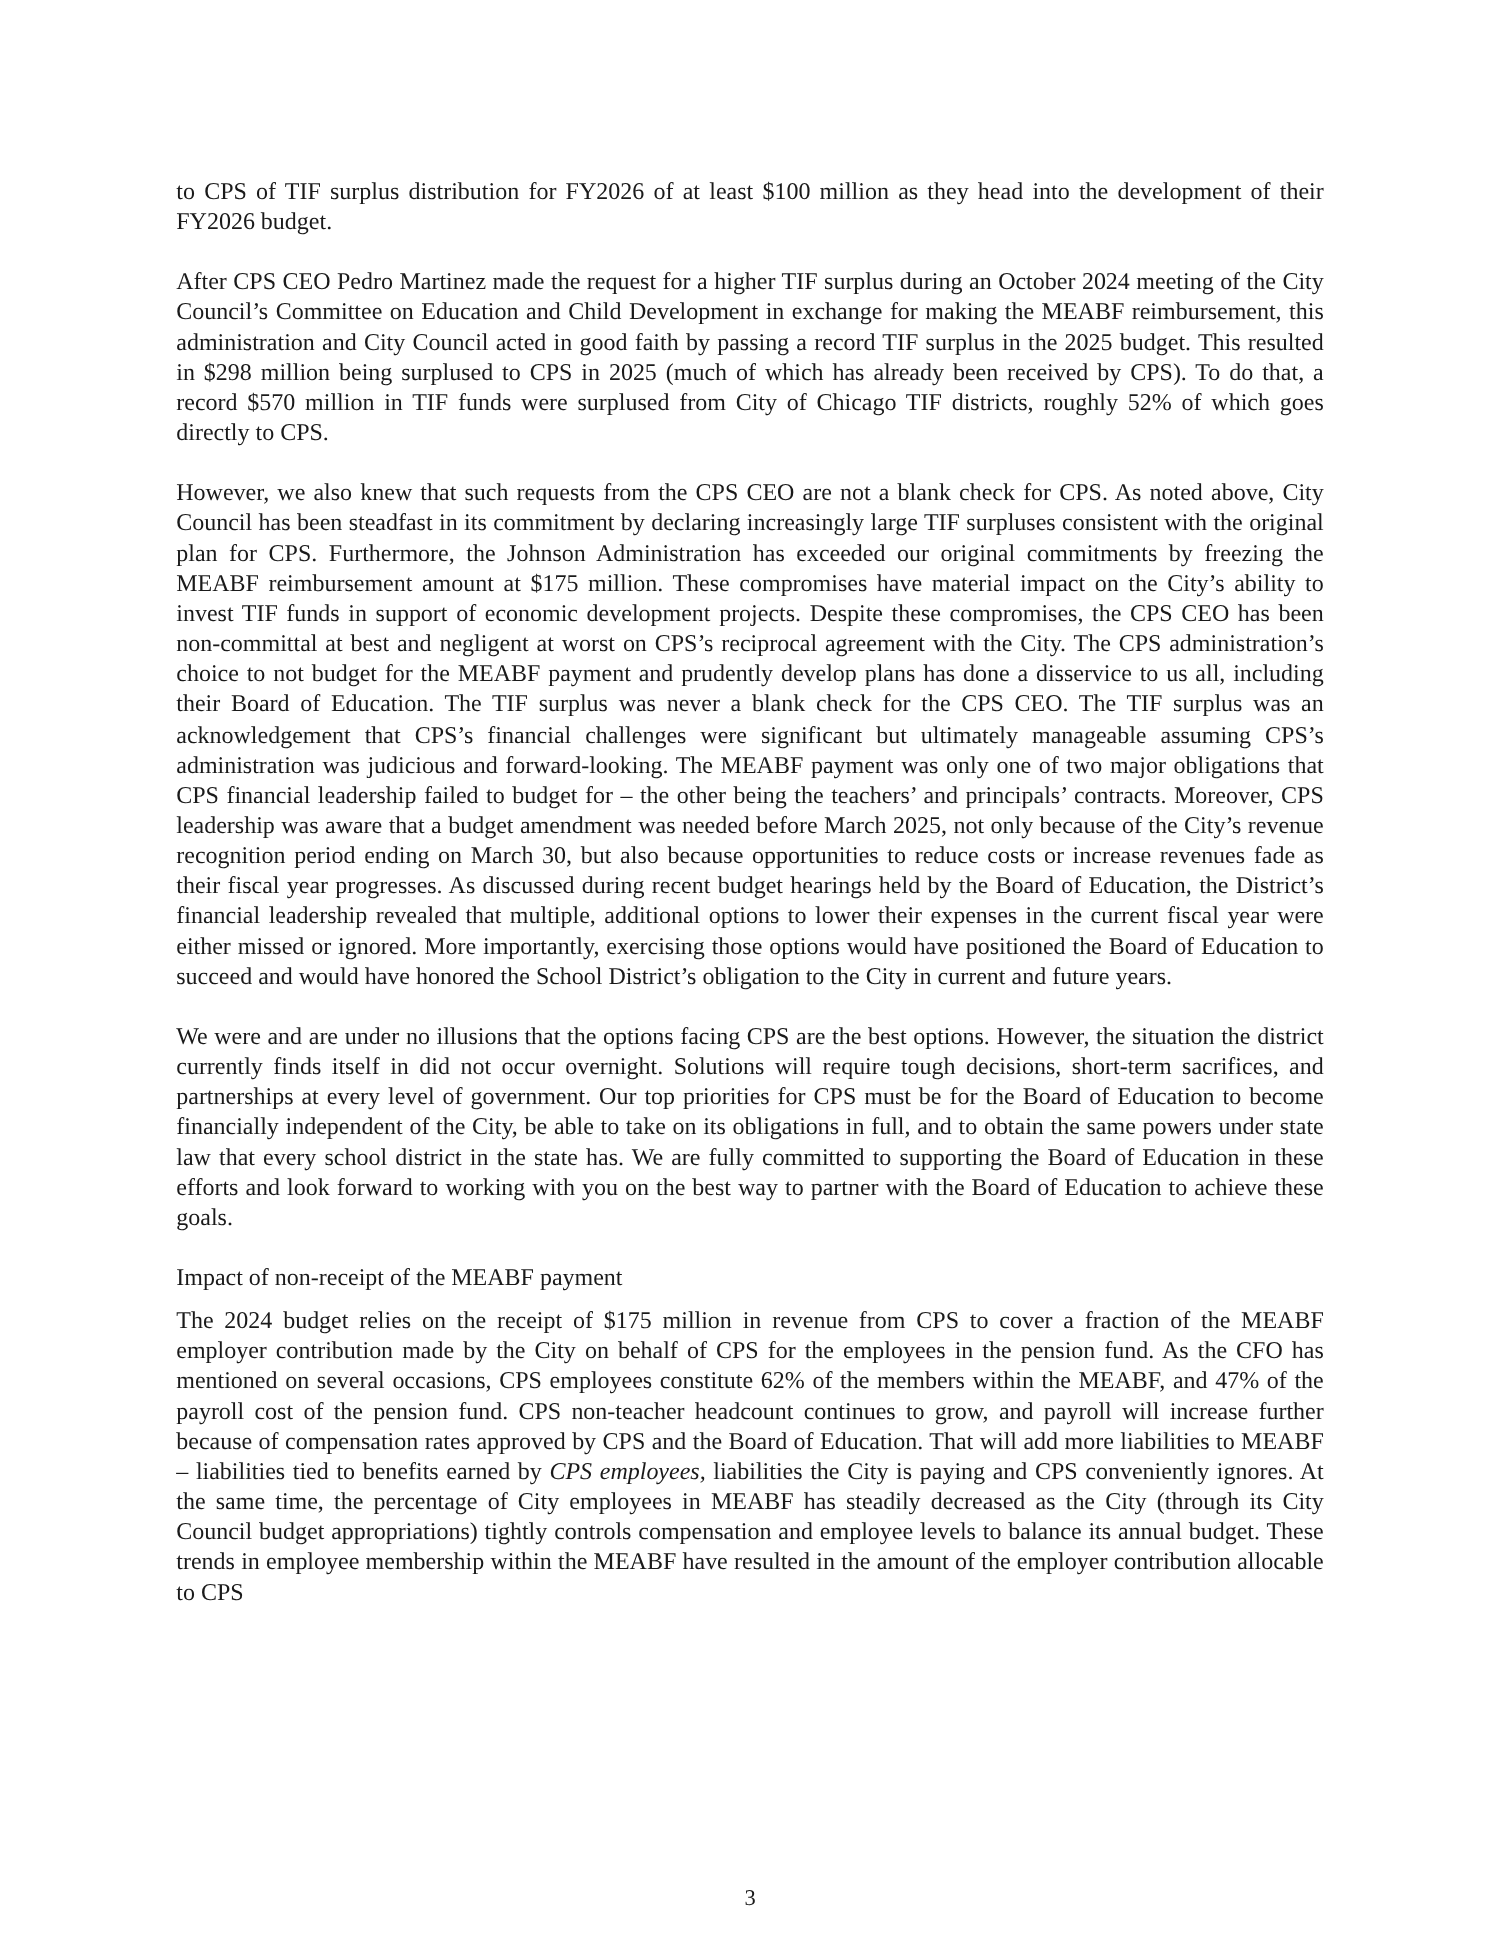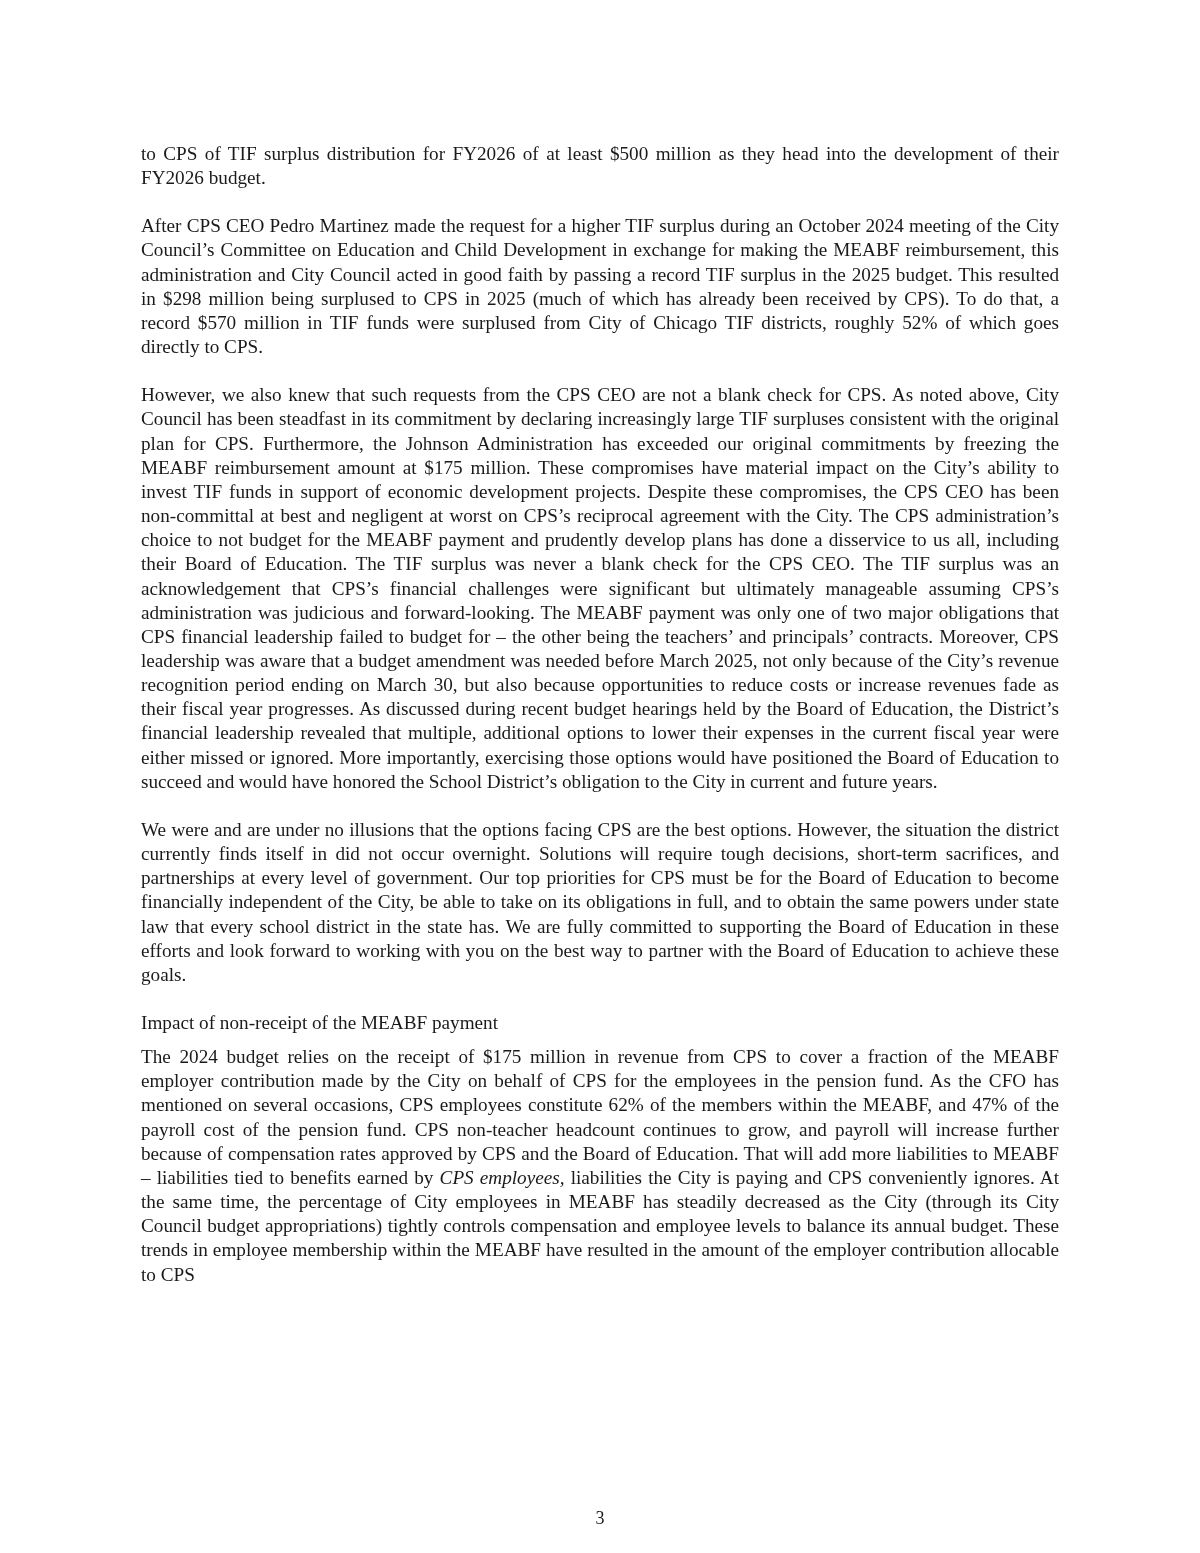--- a/index.html
+++ b/index.html
@@ -15,21 +15,21 @@
   em { }
   .page-number {
     position: absolute; left: 0; width: 1200px; top: 1508px; text-align: center;
     font-family: "Liberation Serif", serif; font-size: 18px; color: #1a1a1a;
   }
 </style>
 </head>
 <body>
 
 <div class="page">
-  <p class="para">to CPS of TIF surplus distribution for FY2026 of at least $500 million as they head into the development of their FY2026 budget.</p>
+  <p class="para">to CPS of TIF surplus distribution for FY2026 of at least $100 million as they head into the development of their FY2026 budget.</p>
   <p class="para">After CPS CEO Pedro Martinez made the request for a higher TIF surplus during an October 2024 meeting of the City Council’s Committee on Education and Child Development in exchange for making the MEABF reimbursement, this administration and City Council acted in good faith by passing a record TIF surplus in the 2025 budget.  This resulted in $298 million being surplused to CPS in 2025 (much of which has already been received by CPS).  To do that, a record $570 million in TIF funds were surplused from City of Chicago TIF districts, roughly 52% of which goes directly to CPS.</p>
   <p class="para">However, we also knew that such requests from the CPS CEO are not a blank check for CPS. As noted above, City Council has been steadfast in its commitment by declaring increasingly large TIF surpluses consistent with the original plan for CPS. Furthermore, the Johnson Administration has exceeded our original commitments by freezing the MEABF reimbursement amount at $175 million. These compromises have material impact on the City’s ability to invest TIF funds in support of economic development projects. Despite these compromises, the CPS CEO has been non-committal at best and negligent at worst on CPS’s reciprocal agreement with the City. The CPS administration’s choice to not budget for the MEABF payment and prudently develop plans has done a disservice to us all, including their Board of Education. The TIF surplus was never a blank check for the CPS CEO. The TIF surplus was an acknowledgement that CPS’s financial challenges were significant but ultimately manageable assuming CPS’s administration was judicious and forward-looking. The MEABF payment was only one of two major obligations that CPS financial leadership failed to budget for – the other being the teachers’ and principals’ contracts. Moreover, CPS leadership was aware that a budget amendment was needed before March 2025, not only because of the City’s revenue recognition period ending on March 30, but also because opportunities to reduce costs or increase revenues fade as their fiscal year progresses. As discussed during recent budget hearings held by the Board of Education, the District’s financial leadership revealed that multiple, additional options to lower their expenses in the current fiscal year were either missed or ignored. More importantly, exercising those options would have positioned the Board of Education to succeed and would have honored the School District’s obligation to the City in current and future years.</p>
   <p class="para">We were and are under no illusions that the options facing CPS are the best options.  However, the situation the district currently finds itself in did not occur overnight.  Solutions will require tough decisions, short-term sacrifices, and partnerships at every level of government.  Our top priorities for CPS must be for the Board of Education to become financially independent of the City, be able to take on its obligations in full, and to obtain the same powers under state law that every school district in the state has.  We are fully committed to supporting the Board of Education in these efforts and look forward to working with you on the best way to partner with the Board of Education to achieve these goals.</p>
   <p class="heading">Impact of non-receipt of the MEABF payment</p>
   <p class="para para-after-heading"><span>The 2024 budget relies on the receipt of $175 million in revenue from CPS to cover a fraction of the MEABF employer contribution made by the City on behalf of CPS for the employees in the pension fund. As the CFO has mentioned on several occasions, CPS employees constitute 62% of the members within the MEABF, and 47% of the payroll cost of the pension fund. CPS non-teacher headcount continues to grow, and payroll will increase further because of compensation rates approved by CPS and the Board of Education.  That will add more liabilities to MEABF – liabilities tied to benefits earned by </span><em>CPS employees,</em><span> liabilities the City is paying and CPS conveniently ignores. At the same time, the percentage of City employees in MEABF has steadily decreased as the City (through its City Council budget appropriations) tightly controls compensation and employee levels to balance its annual budget.  These trends in employee membership within the MEABF have resulted in the amount of the employer contribution allocable to CPS</span></p>
 </div>
 
 <div class="page-number">3</div>
 
 </body></html>

